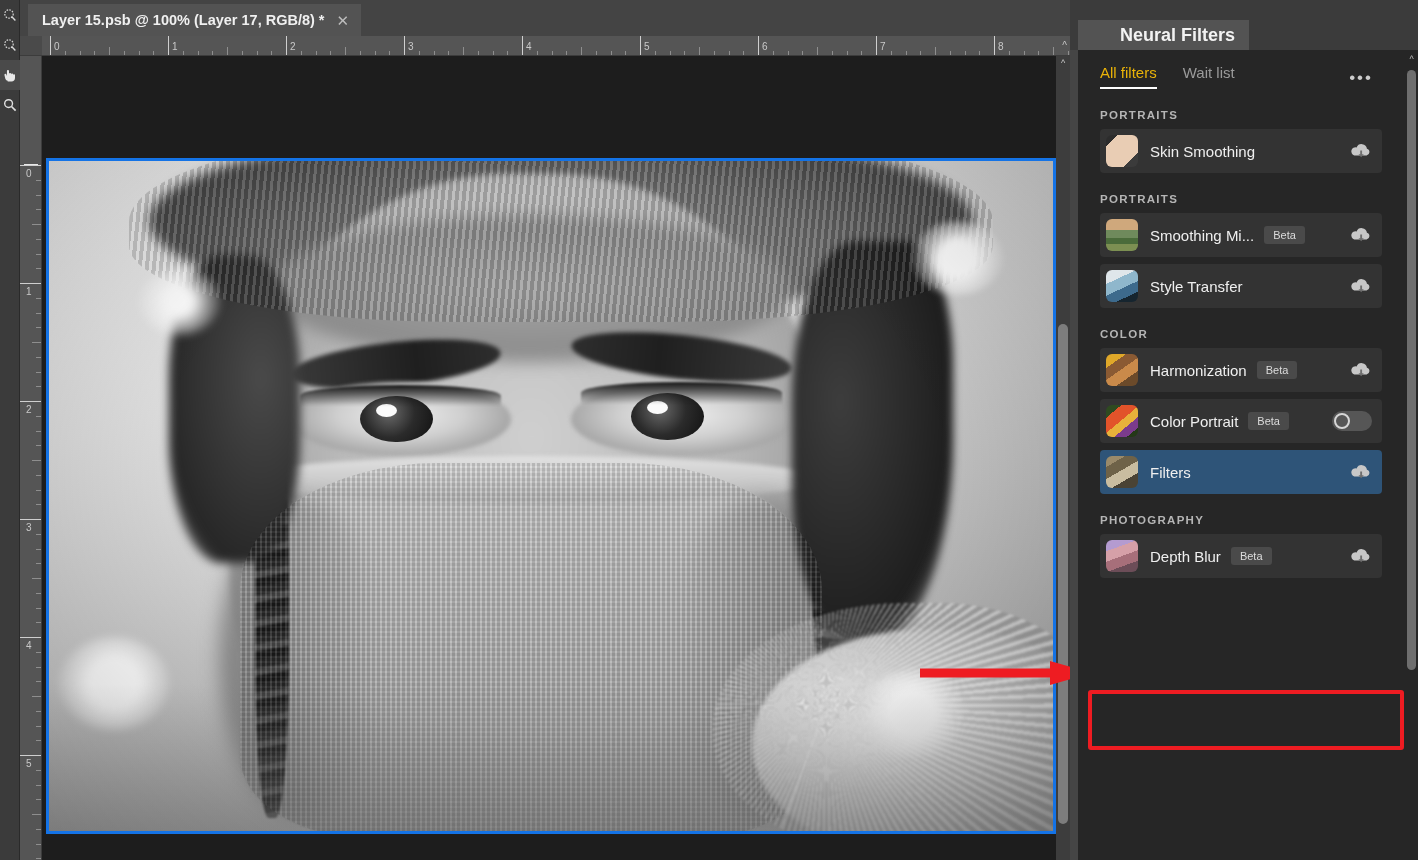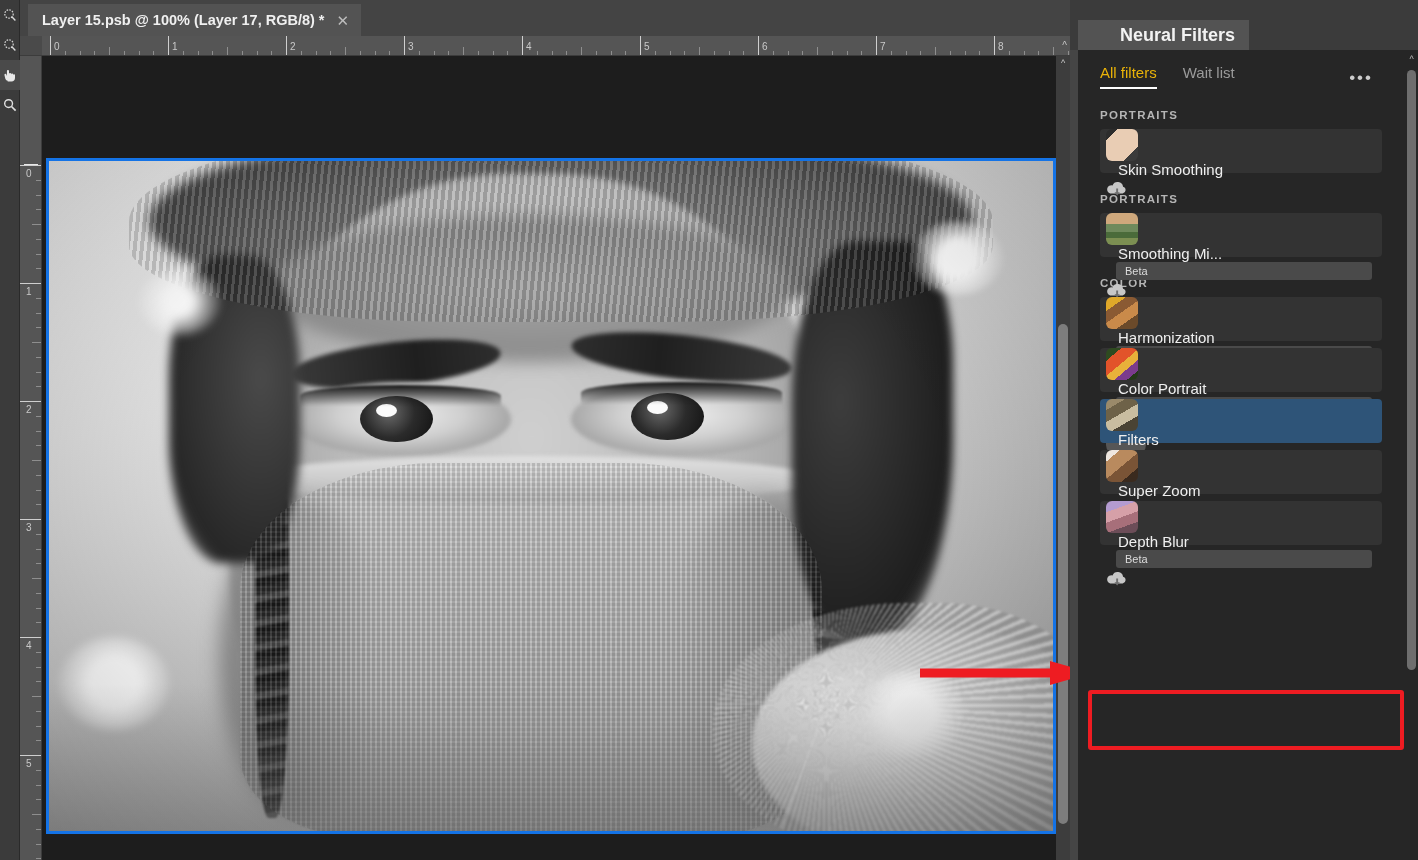--- a/index.html
+++ b/index.html
@@ -134,21 +134,21 @@
 
   #filters { position: absolute; left: 0; top: 46px; width: 316px; }
   .section-label {
     color: #b5b5b5; font-size: 11.5px; font-weight: bold;
     letter-spacing: 1.3px; padding: 13px 0 8px 22px;
   }
   .frow {
     position: relative;
     margin: 0 12px 7px 22px; height: 44px;
     background: #333333; border-radius: 4px;
-    display: flex; padding: 0 10px 0 6px; flex-direction: column;
+    display: flex; align-items: center; padding: 0 10px 0 6px;
   }
   .frow.selected { background: #2e5478; }
   .thumb {
     width: 32px; height: 32px; border-radius: 6px;
     flex: 0 0 32px; overflow: hidden; position: relative;
   }
   .fname { color: #efefef; font-size: 15px; margin-left: 12px; white-space: nowrap; }
   .beta {
     margin-left: 10px; background: #4a4a4a; color: #dcdcdc;
     font-size: 11px; border-radius: 3px; padding: 3px 9px;
@@ -441,20 +441,29 @@
           <div class="frow">
             <div class="thumb" style="background: linear-gradient(rgb(207, 168, 124) 0px, rgb(207, 168, 124) 34%, rgb(111, 138, 92) 34%, rgb(111, 138, 92) 58%, rgb(74, 107, 58) 58%, rgb(74, 107, 58) 78%, rgb(124, 143, 82) 78%);"></div>
             <div class="fname">Smoothing Mi...</div>
             <div class="beta">Beta</div>
             <div class="spacer"></div>
             <svg viewBox="0 0 24 20" class="cloud">
               <path d="M18.6 7.6A6 6 0 0 0 7.1 6.1 4.6 4.6 0 0 0 4.6 15h13.6a3.8 3.8 0 0 0 .4-7.4z" fill="#c7c7c7"></path>
               <path d="M11.1 9.4h2.1v4.2h1.9L12.15 17 9.2 13.6h1.9z" fill="#6e6e6e"></path>
             </svg>
           </div>
+          <div class="frow">
+            <div class="thumb" style="background: linear-gradient(155deg, rgb(223, 230, 234) 0px, rgb(223, 230, 234) 30%, rgb(143, 183, 204) 30%, rgb(143, 183, 204) 55%, rgb(61, 106, 140) 55%, rgb(61, 106, 140) 78%, rgb(22, 37, 47) 78%);"></div>
+            <div class="fname">Style Transfer</div>
+            <div class="spacer"></div>
+            <svg viewBox="0 0 24 20" class="cloud">
+              <path d="M18.6 7.6A6 6 0 0 0 7.1 6.1 4.6 4.6 0 0 0 4.6 15h13.6a3.8 3.8 0 0 0 .4-7.4z" fill="#c7c7c7"></path>
+              <path d="M11.1 9.4h2.1v4.2h1.9L12.15 17 9.2 13.6h1.9z" fill="#6e6e6e"></path>
+            </svg>
+          </div>
           <div class="section-label">COLOR</div>
           <div class="frow">
             <div class="thumb" style="background: linear-gradient(145deg, rgb(224, 168, 41) 0px, rgb(224, 168, 41) 26%, rgb(138, 90, 51) 26%, rgb(138, 90, 51) 48%, rgb(201, 138, 74) 48%, rgb(201, 138, 74) 72%, rgb(107, 74, 42) 72%);"></div>
             <div class="fname">Harmonization</div>
             <div class="beta">Beta</div>
             <div class="spacer"></div>
             <svg viewBox="0 0 24 20" class="cloud">
               <path d="M18.6 7.6A6 6 0 0 0 7.1 6.1 4.6 4.6 0 0 0 4.6 15h13.6a3.8 3.8 0 0 0 .4-7.4z" fill="#c7c7c7"></path>
               <path d="M11.1 9.4h2.1v4.2h1.9L12.15 17 9.2 13.6h1.9z" fill="#6e6e6e"></path>
             </svg>
@@ -470,39 +479,31 @@
           </div>
           <div class="frow selected">
             <div class="thumb" style="background: linear-gradient(150deg, rgb(154, 138, 106) 0px, rgb(154, 138, 106) 22%, rgb(110, 98, 72) 22%, rgb(110, 98, 72) 46%, rgb(201, 189, 160) 46%, rgb(201, 189, 160) 70%, rgb(74, 67, 52) 70%);"></div>
             <div class="fname">Filters</div>
             <div class="spacer"></div>
             <svg viewBox="0 0 24 20" class="cloud">
               <path d="M18.6 7.6A6 6 0 0 0 7.1 6.1 4.6 4.6 0 0 0 4.6 15h13.6a3.8 3.8 0 0 0 .4-7.4z" fill="#c7c7c7"></path>
               <path d="M11.1 9.4h2.1v4.2h1.9L12.15 17 9.2 13.6h1.9z" fill="#6e6e6e"></path>
             </svg>
           </div>
+          <div class="section-label">PHOTOGRAPHY</div>
           <div class="frow">
-            <div class="thumb" style="background: linear-gradient(140deg, rgb(239, 231, 224) 0px, rgb(239, 231, 224) 20%, rgb(185, 138, 94) 20%, rgb(185, 138, 94) 50%, rgb(122, 84, 54) 50%, rgb(122, 84, 54) 76%, rgb(58, 42, 30) 76%);"></div>
-            <div class="fname">Super Zoom</div>
+            <div class="thumb" style="background: linear-gradient(160deg, rgb(180, 155, 208) 0px, rgb(180, 155, 208) 26%, rgb(214, 160, 168) 26%, rgb(214, 160, 168) 50%, rgb(167, 111, 122) 50%, rgb(167, 111, 122) 74%, rgb(108, 77, 88) 74%);"></div>
+            <div class="fname">Depth Blur</div>
+            <div class="beta">Beta</div>
             <div class="spacer"></div>
             <svg viewBox="0 0 24 20" class="cloud">
               <path d="M18.6 7.6A6 6 0 0 0 7.1 6.1 4.6 4.6 0 0 0 4.6 15h13.6a3.8 3.8 0 0 0 .4-7.4z" fill="#c7c7c7"></path>
               <path d="M11.1 9.4h2.1v4.2h1.9L12.15 17 9.2 13.6h1.9z" fill="#6e6e6e"></path>
             </svg>
           </div>
-          <div class="frow">
-            <div class="thumb" style="background: linear-gradient(160deg, rgb(180, 155, 208) 0px, rgb(180, 155, 208) 26%, rgb(214, 160, 168) 26%, rgb(214, 160, 168) 50%, rgb(167, 111, 122) 50%, rgb(167, 111, 122) 74%, rgb(108, 77, 88) 74%);"></div>
-            <div class="fname">Depth Blur</div>
-            <div class="beta">Beta</div>
-            <div class="spacer"></div>
-            <svg viewBox="0 0 24 20" class="cloud">
-              <path d="M18.6 7.6A6 6 0 0 0 7.1 6.1 4.6 4.6 0 0 0 4.6 15h13.6a3.8 3.8 0 0 0 .4-7.4z" fill="#c7c7c7"></path>
-              <path d="M11.1 9.4h2.1v4.2h1.9L12.15 17 9.2 13.6h1.9z" fill="#6e6e6e"></path>
-            </svg>
-          </div>
         </div>
       <div id="redbox"></div>
     </div>
 
     <div id="pn-scroll">
       <div id="pn-up">^</div>
       <div id="pn-thumb"></div>
     </div>
   </div>
 </div>

